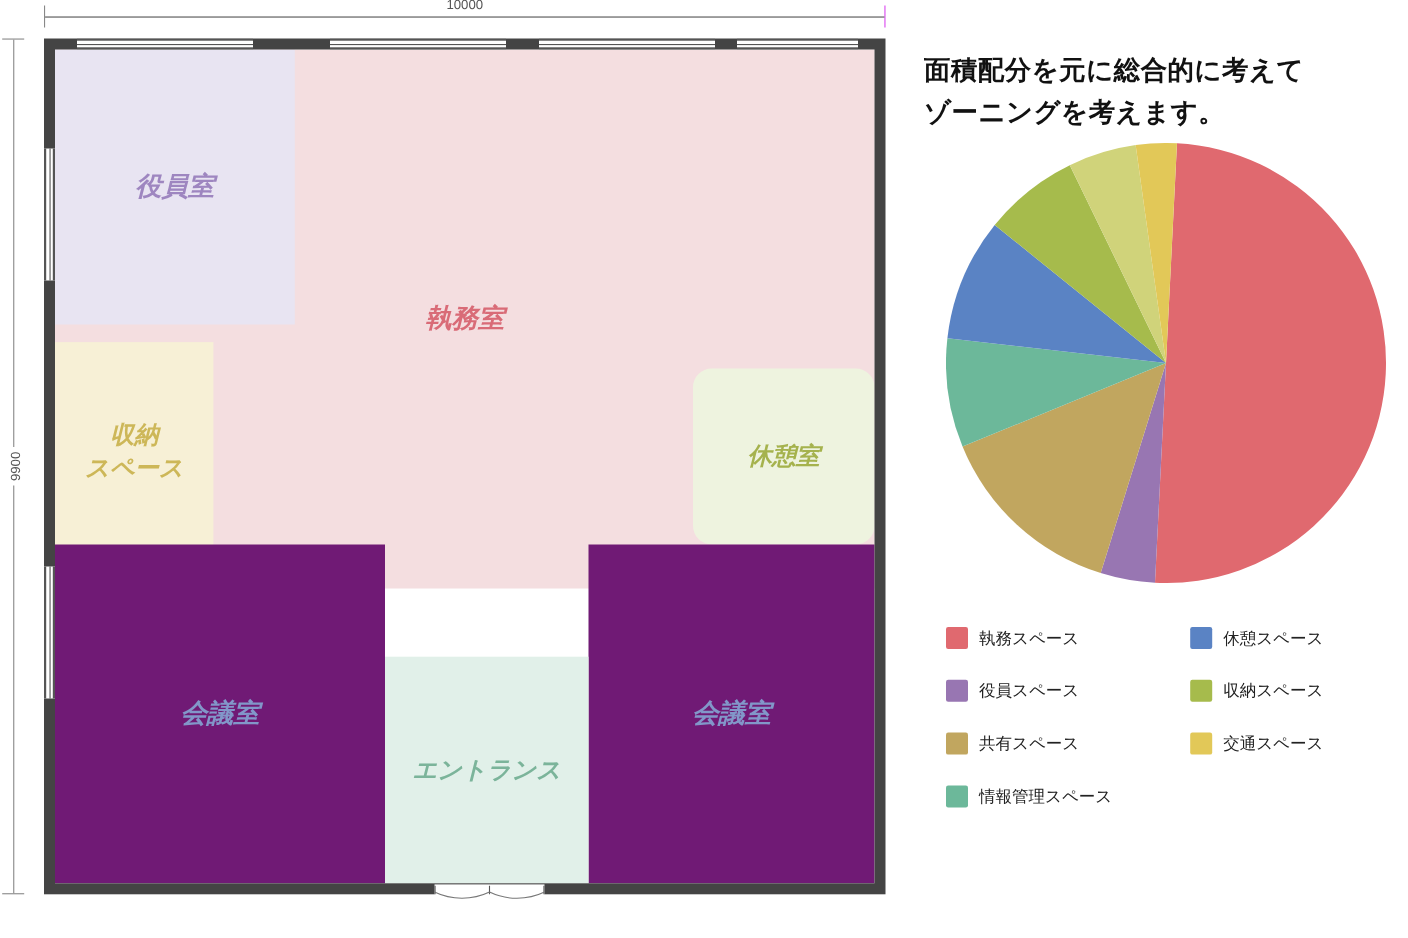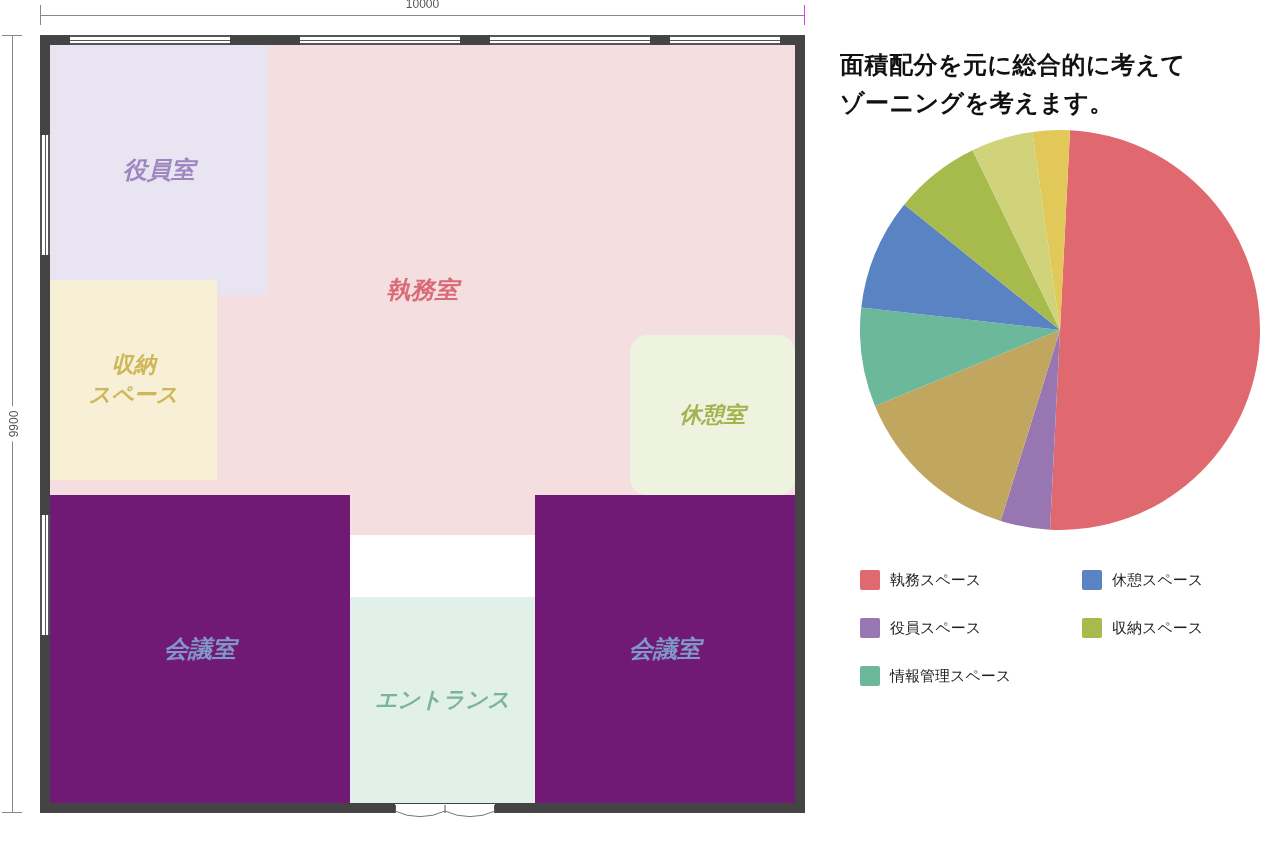--- a/index.html
+++ b/index.html
@@ -91,21 +91,21 @@
   </div>
 
   <div class="plan-outer">
 
     <div class="zone z-exec" style="left:10px; top:10px; right:10px; height:490px;">
       <span class="label c-exec">執務室</span>
     </div>
     <div class="zone z-yaku" style="left:10px; top:10px; width:218px; height:250px;">
       <span class="label c-yaku">役員室</span>
     </div>
-    <div class="zone z-store small" style="left:10px; top:245px; width:167px; height:200px;">
+    <div class="zone z-store small" style="left:10px; top:276px; width:144px; height:200px;">
       <span class="label c-store">収納
 スペース</span>
     </div>
     <div class="zone z-rest small" style="right:10px; top:300px; width:165px; height:160px;border-radius:17px;">
       <span class="label c-rest">休憩室</span>
     </div>
     <div class="zone z-meet" style="left:10px; top:460px; width:300px; bottom:10px;">
       <span class="label c-meet">会議室</span>
     </div>
     <div class="zone z-meet" style="right:10px; top:460px; width:260px; bottom:10px;">
@@ -173,18 +173,28 @@
         <span class="swatch" style="background:#9876b2"></span>
         <span class="legend-lbl">役員スペース</span>
       </div>
       <div class="legend-item">
         <span class="swatch" style="background:#a6bb4c"></span>
         <span class="legend-lbl">収納スペース</span>
       </div>
     </div>
     <div class="legend-row">
       <div class="legend-item">
+        <span class="swatch" style="background:#c1a65f"></span>
+        <span class="legend-lbl">共有スペース</span>
+      </div>
+      <div class="legend-item">
+        <span class="swatch" style="background:#e2c858"></span>
+        <span class="legend-lbl">交通スペース</span>
+      </div>
+    </div>
+    <div class="legend-row">
+      <div class="legend-item">
         <span class="swatch" style="background:#6cb89a"></span>
         <span class="legend-lbl">情報管理スペース</span>
       </div>
     </div>
   </div>
 </div>
 
 </body></html>

